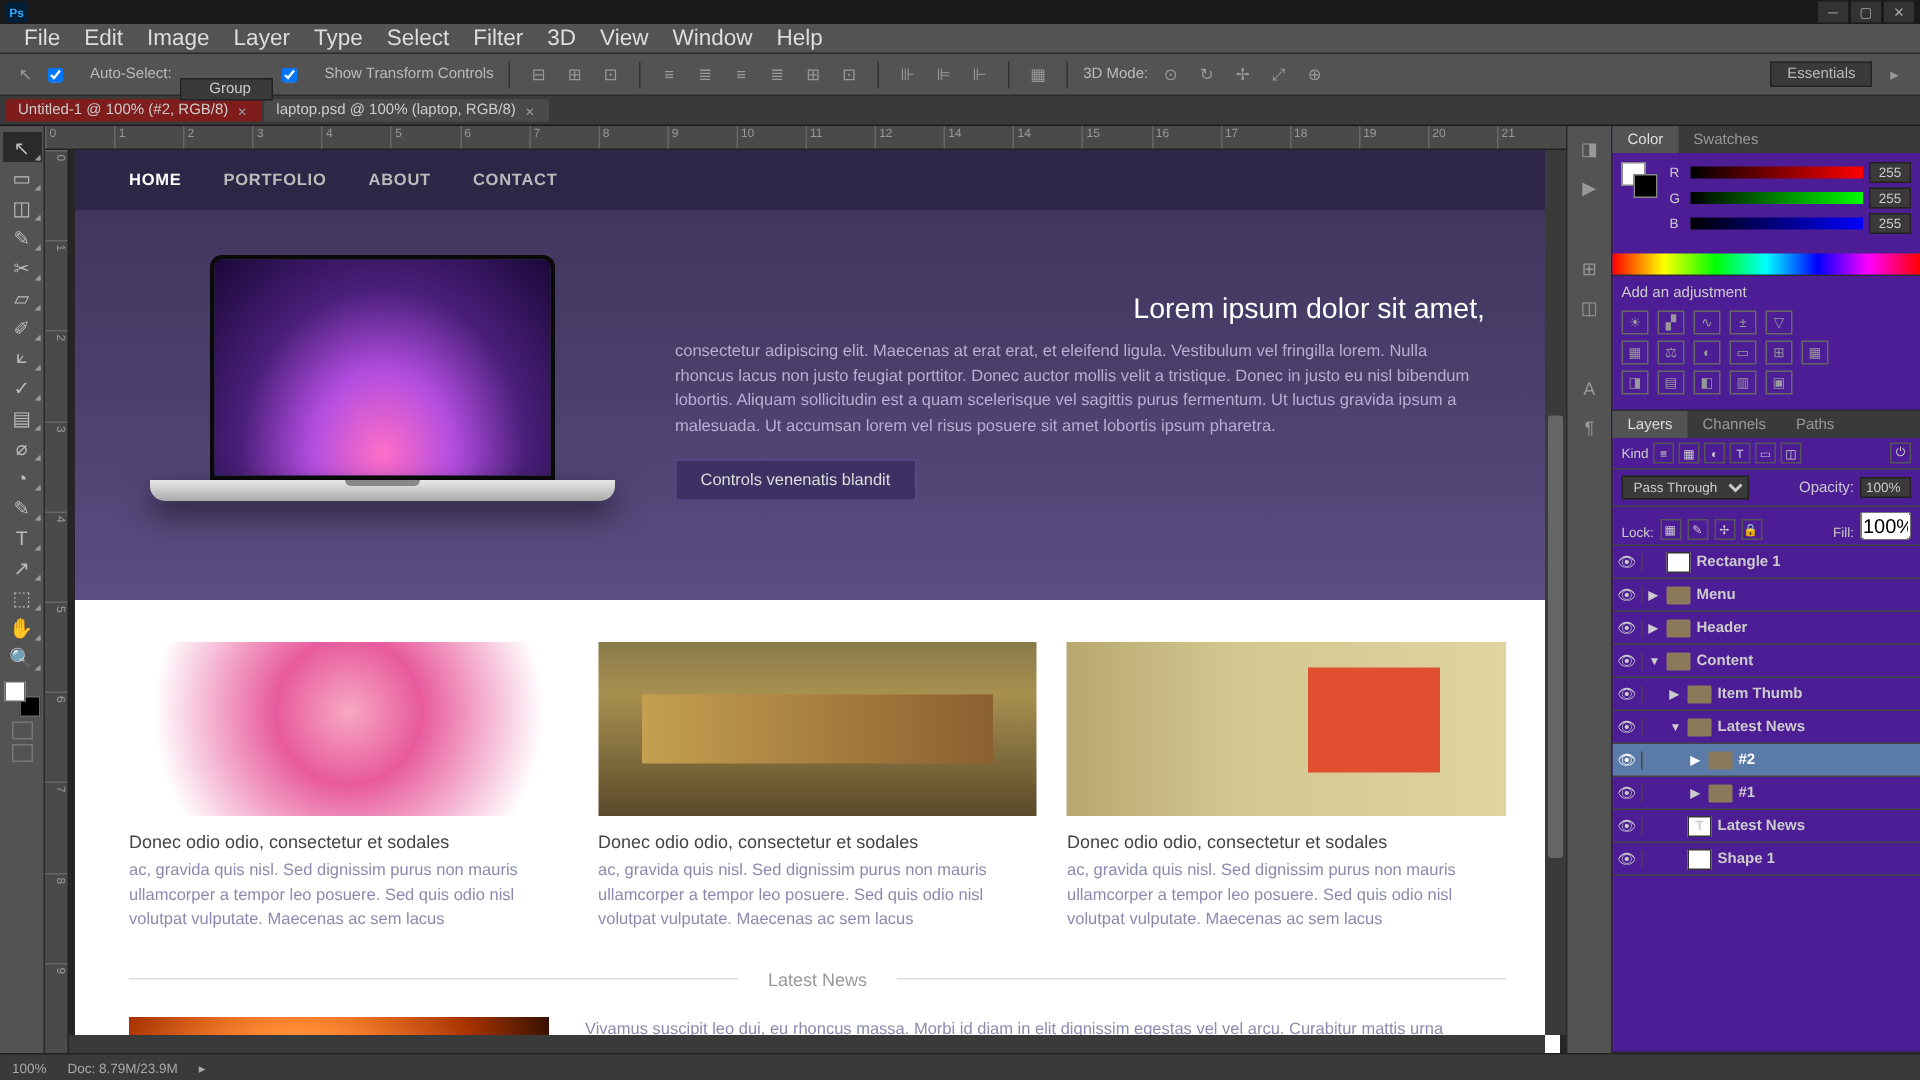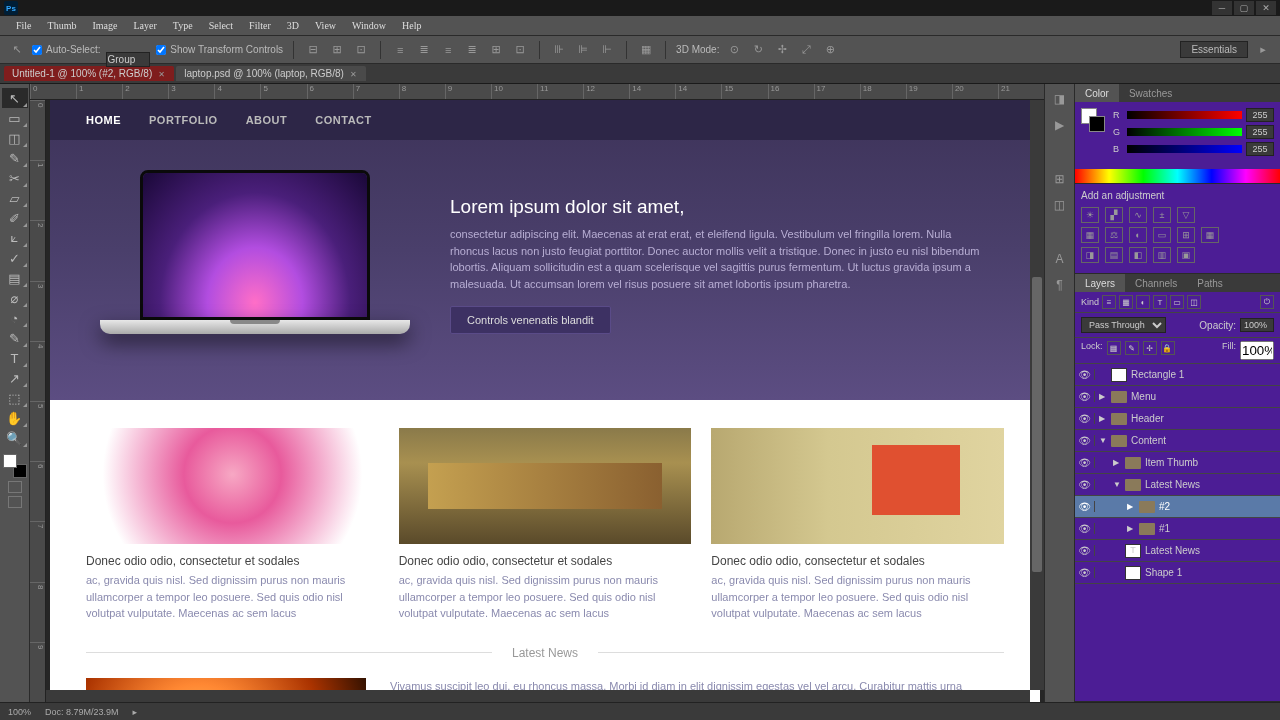--- a/index.html
+++ b/index.html
@@ -2,25 +2,25 @@
 <html><head>
 <meta charset="utf-8">
 <style>
 * { margin: 0; padding: 0; box-sizing: border-box; font-family: Arial, sans-serif; }
 body { background: #535353; overflow: hidden; color: #ccc; font-size: 11px; }
 .titlebar { height: 16px; background: #1a1a1a; display: flex; align-items: center; padding: 0 4px; }
 .ps-logo { width: 14px; height: 14px; background: #001e36; color: #31a8ff; font-size: 8px; font-weight: bold; display: flex; align-items: center; justify-content: center; border-radius: 2px; margin-right: 6px; }
 .win-controls { margin-left: auto; display: flex; gap: 2px; }
 .win-btn { width: 20px; height: 14px; background: #333; color: #aaa; font-size: 9px; display: flex; align-items: center; justify-content: center; cursor: pointer; }
 .menubar { height: 20px; background: #535353; display: flex; align-items: center; padding: 0 8px; border-bottom: 1px solid #2a2a2a; }
-.menu-item { padding: 0 8px; font-size: 10px; color: #ddd; cursor: pointer; font-family: Liberation Serif, serif; }
+.menu-item { padding: 0 8px; font-size: 15px; color: #ddd; cursor: pointer; }
 .options-bar { height: 28px; background: #535353; border-bottom: 1px solid #2a2a2a; display: flex; align-items: center; padding: 0 8px; gap: 6px; font-size: 10px; color: #bbb; }
-.opt-check { display: flex; align-items: flex-end; gap: 4px; }
+.opt-check { display: flex; align-items: flex-end; gap: 18px; }
 .opt-check input { width: 10px; height: 10px; }
-.opt-sel { background: #3a3a3a; border: 1px solid #222; padding: 1px 14px 1px 0; color: #ccc; font-size: 10px; position: relative; margin-top: 20px; }
+.opt-sel { background: #3a3a3a; border: 1px solid #222; padding: 1px 14px 1px 18px; color: #ccc; font-size: 10px; position: relative; margin-top: 20px; }
 .workspace-btn { margin-left: auto; background: #3a3a3a; border: 1px solid #222; padding: 2px 10px; font-size: 10px; }
 .icon-btn { width: 18px; height: 18px; display: flex; align-items: center; justify-content: center; color: #999; font-size: 11px; }
 .tabs-bar { height: 20px; background: #3a3a3a; display: flex; align-items: center; padding: 0 4px; border-bottom: 1px solid #1a1a1a; }
 .doc-tab { background: #4a4a4a; padding: 2px 8px; font-size: 10px; color: #ccc; margin-right: 2px; display: flex; align-items: center; gap: 6px; border-radius: 2px 2px 0 0; }
 .doc-tab.active { background: #7f1d1d; }
 .close-x { width: 8px; height: 8px; font-size: 8px; color: #999; cursor: pointer; }
 .main { display: flex; height: calc(720px - 16px - 20px - 28px - 20px - 18px); }
 .toolbox { width: 30px; background: #535353; border-right: 1px solid #2a2a2a; display: flex; flex-direction: column; padding-top: 4px; }
 .tool { width: 26px; height: 20px; margin: 0 auto; display: flex; align-items: center; justify-content: center; color: #bbb; font-size: 13px; cursor: pointer; position: relative; }
 .tool.active { background: #2a2a2a; }
@@ -41,21 +41,21 @@
 .nav { background: #2d2647; padding: 14px 36px; display: flex; gap: 28px; }
 .nav a { color: #bbb; font-size: 11px; text-decoration: none; font-weight: bold; letter-spacing: 0.5px; }
 .nav a.active { color: #fff; }
 .hero { display: flex; padding: 30px 50px 40px; gap: 40px; align-items: center; }
 .laptop { width: 310px; height: 190px; position: relative; }
 .laptop-screen { width: 230px; height: 150px; background: #111; border: 3px solid #0a0a0a; border-radius: 8px 8px 0 0; margin: 0 auto; overflow: hidden; }
 .laptop-display { width: 100%; height: 100%; background: radial-gradient(ellipse at 50% 90%, #ff6ec7 0%, #b24de0 30%, #4a1f7a 60%, #1a0838 100%); }
 .laptop-base { width: 310px; height: 14px; background: linear-gradient(180deg, #e8e8e8, #aaa); border-radius: 0 0 10px 10px; position: relative; box-shadow: 0 8px 20px rgba(0,0,0,0.6); }
 .laptop-base::before { content: ''; position: absolute; top: 0; left: 50%; transform: translateX(-50%); width: 50px; height: 4px; background: #888; border-radius: 0 0 6px 6px; }
 .hero-text { flex: 1; color: #b8aed4; }
-.hero-text h1 { color: #fff; font-size: 19px; font-weight: normal; margin-bottom: 8px; }
+.hero-text h1 { color: #fff; font-size: 19px; font-weight: normal; margin-bottom: 8px; text-align: right; }
 .hero-text p { font-size: 11px; line-height: 1.5; margin-bottom: 14px; }
 .cta-btn { display: inline-block; background: #3d3163; border: 1px solid #5a4b88; color: #ddd; padding: 7px 16px; font-size: 11px; cursor: pointer; border-radius: 2px; }
 .content { padding: 28px 36px; }
 .cols { display: flex; gap: 20px; }
 .col { flex: 1; }
 .thumb { width: 100%; height: 116px; margin-bottom: 10px; }
 .thumb.t1 { background: radial-gradient(circle at 50% 40%, #f7a8c4 0%, #e85a9c 30%, #fff 80%); }
 .thumb.t2 { background: linear-gradient(180deg, #8a7a4a 0%, #a89050 30%, #5a4a2a 100%); position: relative; }
 .thumb.t2::after { content: ''; position: absolute; top: 30%; left: 10%; right: 10%; height: 40%; background: linear-gradient(90deg, #c4a050, #8a6030); }
 .thumb.t3 { background: linear-gradient(90deg, #b8a870 0%, #d4c890 40%, #e0d4a0 100%); position: relative; }
@@ -89,26 +89,26 @@
 .slider-val { width: 28px; background: #3a3a3a; border: 1px solid #222; text-align: center; font-size: 9px; color: #ccc; padding: 1px; }
 .spectrum { height: 14px; background: linear-gradient(90deg, #f00, #ff0, #0f0, #0ff, #00f, #f0f, #f00); margin-top: 4px; }
 .adj-panel { padding: 6px; }
 .adj-title { font-size: 10px; color: #ccc; margin-bottom: 6px; }
 .adj-row { display: flex; gap: 6px; margin-bottom: 4px; }
 .adj-icon { width: 18px; height: 16px; border: 1px solid #666; display: flex; align-items: center; justify-content: center; font-size: 9px; color: #999; cursor: pointer; }
 .layer-opts { display: flex; align-items: center; gap: 4px; padding: 4px 6px; border-bottom: 1px solid #444; }
 .layer-opts select, .layer-opts input { background: #3a3a3a; border: 1px solid #222; color: #ccc; font-size: 9px; padding: 1px 3px; }
 .layer-filter-row { display: flex; align-items: center; gap: 3px; padding: 3px 6px; border-bottom: 1px solid #444; font-size: 9px; }
 .lf-icon { width: 14px; height: 14px; border: 1px solid #555; font-size: 8px; display: flex; align-items: center; justify-content: center; }
-.layer-lock-row { display: flex; align-items: flex-start; gap: 4px; padding: 3px 6px; border-bottom: 1px solid #444; font-size: 9px; }
+.layer-lock-row { display: flex; align-items: flex-end; gap: 4px; padding: 3px 6px; border-bottom: 1px solid #444; font-size: 9px; }
 .layer-list { max-height: 220px; overflow-y: auto; }
 .layer { display: flex; align-items: center; height: 22px; border-bottom: 1px solid #444; font-size: 10px; color: #ccc; }
 .layer.sel { background: #5a7aa8; color: #fff; }
 .layer-vis { width: 20px; text-align: center; font-size: 10px; border-right: 1px solid #444; }
-.layer-indent { display: flex; align-items: center; gap: 4px; padding-left: 4px; }
+.layer-indent { display: flex; align-items: center; gap: 4px; padding-left: 4px; font-weight: bold; }
 .layer-arrow { width: 8px; font-size: 8px; }
 .layer-folder { width: 16px; height: 12px; background: #8a7a5a; border-radius: 1px; }
 .layer-thumb { width: 16px; height: 14px; background: #fff; border: 1px solid #333; }
 .layer-name { }
 .statusbar { height: 18px; background: #3a3a3a; border-top: 1px solid #222; display: flex; align-items: center; padding: 0 8px; font-size: 9px; color: #aaa; gap: 14px; }
 .scrollbar-v { position: absolute; right: 0; top: 16px; bottom: 12px; width: 14px; background: #3a3a3a; }
 .scrollbar-v::after { content: ''; position: absolute; top: 30%; left: 2px; right: 2px; height: 50%; background: #666; border-radius: 2px; }
 .scrollbar-h { position: absolute; bottom: 0; left: 16px; right: 14px; height: 12px; background: #3a3a3a; }
 </style>
 </head>
@@ -118,21 +118,21 @@
   <div class="ps-logo">Ps</div>
   <div class="win-controls">
     <div class="win-btn">─</div>
     <div class="win-btn">▢</div>
     <div class="win-btn">✕</div>
   </div>
 </div>
 
 <div class="menubar" id="menubar">
     <div class="menu-item">File</div>
-    <div class="menu-item">Thumb</div>
+    <div class="menu-item">Edit</div>
     <div class="menu-item">Image</div>
     <div class="menu-item">Layer</div>
     <div class="menu-item">Type</div>
     <div class="menu-item">Select</div>
     <div class="menu-item">Filter</div>
     <div class="menu-item">3D</div>
     <div class="menu-item">View</div>
     <div class="menu-item">Window</div>
     <div class="menu-item">Help</div>
   </div>

